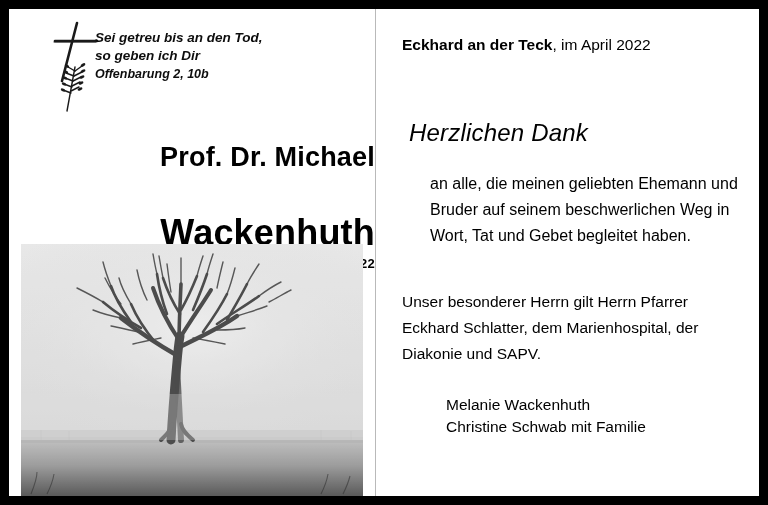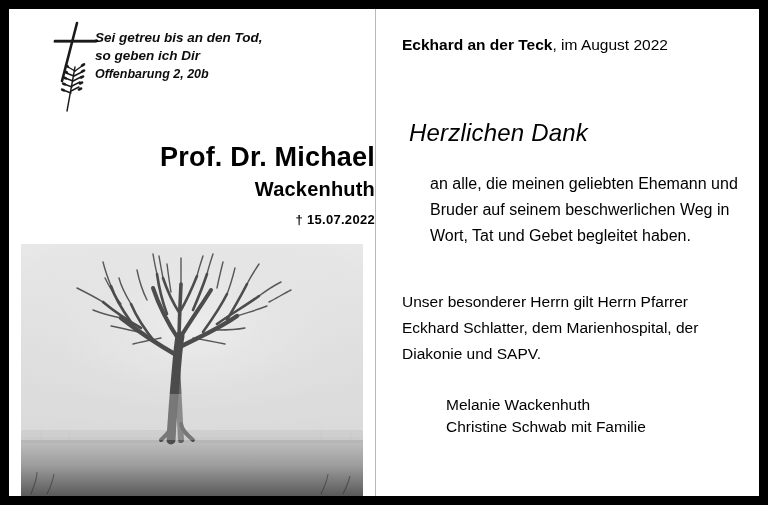--- a/index.html
+++ b/index.html
@@ -81,24 +81,25 @@
     width: 366px;
     text-align: right;
   }
   .name-line1 {
     font-size: 27px;
     font-weight: bold;
     letter-spacing: 0.2px;
     line-height: 32px;
   }
   .name-line2 {
-    font-size: 20px;
+    font-size: 36px;
     font-weight: bold;
     letter-spacing: 0.2px;
     line-height: 32px;
+    margin-top: 44px;
   }
   .death-date {
     margin-top: 7px;
     font-size: 13px;
     font-weight: bold;
     letter-spacing: 0.3px;
   }
 
   
   .photo {
@@ -227,21 +228,21 @@
             <ellipse cx="20" cy="57" rx="2.4" ry="1.3" transform="rotate(25 20 57)"></ellipse>
             <ellipse cx="19" cy="63" rx="2.4" ry="1.3" transform="rotate(25 19 63)"></ellipse>
             <ellipse cx="18" cy="69" rx="2.4" ry="1.3" transform="rotate(25 18 69)"></ellipse>
           </g>
         </svg>
       </div>
 
       <div class="verse">
         <div>Sei getreu bis an den Tod,</div>
         <div>so geben ich Dir</div>
-        <div class="ref">Offenbarung 2, 20b</div>
+        <div class="ref">Offenbarung 2, 10b</div>
       </div>
 
       <div class="name-block">
         <div class="name-line1">Prof. Dr. Michael</div>
         <div class="name-line2">Wackenhuth</div>
         <div class="death-date">† 15.07.2022</div>
       </div>
 
       <div class="photo">
         <svg width="342" height="252" viewBox="0 0 342 252" xmlns="http://www.w3.org/2000/svg">
@@ -341,21 +342,21 @@
           </g>
         </svg>
       </div>
     </div>
 
     <div class="divider"></div>
 
     <div class="right-col">
 
       <div class="place-date">
-        <b>Eckhard an der Teck</b><span>, im August 2022</span>
+        <b>Eckhard an der Teck</b><span>, im April 2022</span>
       </div>
 
       <div class="thanks-title">Herzlichen Dank</div>
 
       <div class="para1">an alle, die meinen geliebten Ehemann und Bruder auf seinem beschwerlichen Weg in Wort, Tat und Gebet begleitet haben.</div>
 
       <div class="para2">Unser besonderer Herrn gilt Herrn Pfarrer Eckhard Schlatter, dem Marienhospital, der Diakonie und SAPV.</div>
 
       <div class="signers">
         <div>Melanie Wackenhuth</div>

